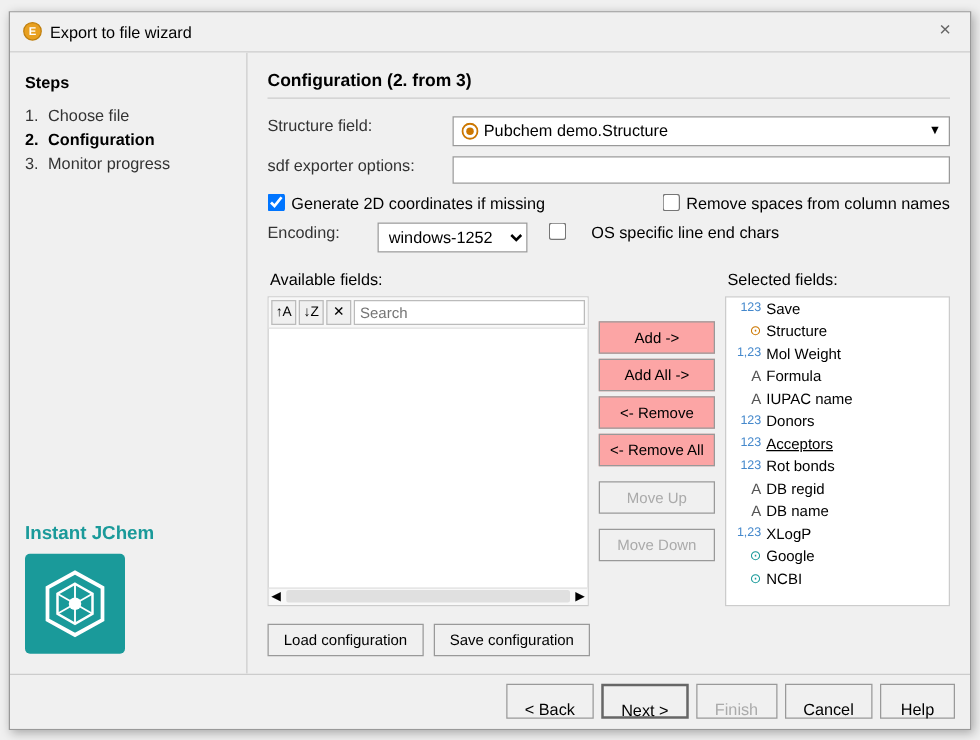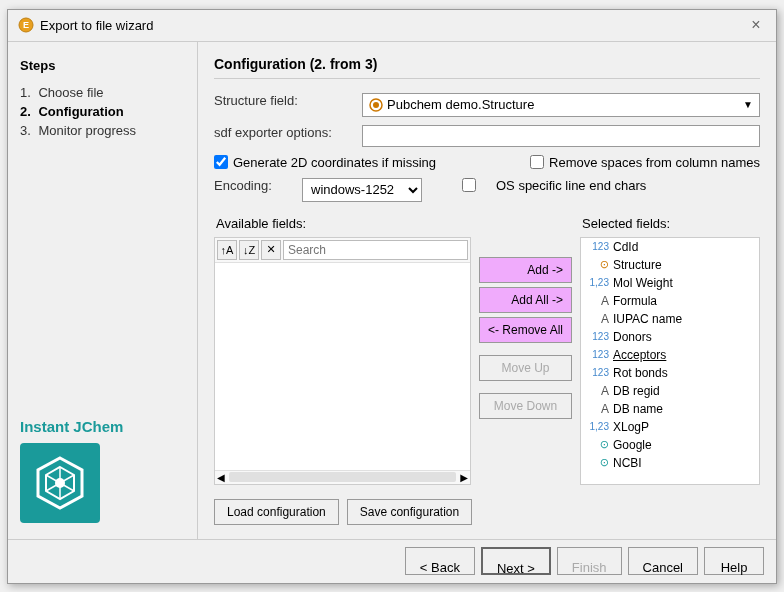--- a/index.html
+++ b/index.html
@@ -262,26 +262,25 @@
       display: flex;
       flex-direction: column;
       gap: 4px;
       justify-content: flex-start;
       padding-top: 20px;
       min-width: 90px;
     }
     .transfer-btn {
       height: 26px;
       border: 1px solid #999;
-      background: #f0abfc;
+      background: #fca5a5;
       cursor: pointer;
       font-size: 12px;
       padding: 0 8px;
       white-space: nowrap;
-      text-align: right;
     }
     .transfer-btn:disabled { color: #aaa; cursor: default; }
     .move-btn {
       height: 26px;
       border: 1px solid #999;
       background: #f0f0f0;
       cursor: pointer;
       font-size: 12px;
       padding: 0 8px;
       margin-top: 8px;
@@ -437,21 +436,21 @@
         </label>
       </div>
 
       <div class="form-row">
         <span class="form-label-narrow" style="min-width:80px;">Encoding:</span>
         <select class="encoding-select">
           <option>windows-1252</option>
           <option>UTF-8</option>
           <option>ISO-8859-1</option>
         </select>
-        <label class="checkbox-item" style="margin-left:32px;gap:20px;">
+        <label class="checkbox-item" style="margin-left:9px;gap:20px;">
           <input type="checkbox" style="">
           <span>OS specific line end chars</span>
         </label>
       </div>
 
       <div class="fields-labels" style="margin-top:6px; margin-bottom:2px;">
         <span class="avail-label">Available fields:</span>
         <div style="width:94px;"></div>
         <span class="sel-label">Selected fields:</span>
       </div>
@@ -471,30 +470,31 @@
           <div class="horizontal-scroll">
             <span style="font-size:10px;padding:0 2px;">◀</span>
             <div class="h-scroll-track"></div>
             <span style="font-size:10px;padding:0 2px;">▶</span>
           </div>
         </div>
 
         <div class="buttons-col">
           <button class="transfer-btn">Add -&gt;</button>
           <button class="transfer-btn">Add All -&gt;</button>
+          <button class="transfer-btn">&lt;- Remove</button>
           <button class="transfer-btn">&lt;- Remove All</button>
           <button class="move-btn" disabled="" style="color: rgb(170, 170, 170);">Move Up</button>
           <button class="move-btn" disabled="" style="color: rgb(170, 170, 170);">Move Down</button>
         </div>
 
         <div class="selected-panel">
           <div class="selected-list" id="selected-list">
           <div class="selected-item">
                 <span style="color:#4488cc; font-size:10px; min-width:24px; text-align:right;">123</span>
-                <span style="font-size:12px;">CdId</span>
+                <span style="font-size:12px;">Save</span>
               </div>
               <div class="selected-item">
                 <span style="color:#cc7700; font-size:11px; min-width:24px; text-align:right;">⊙</span>
                 <span style="font-size:12px;">Structure</span>
               </div>
               <div class="selected-item">
                 <span style="color:#4488cc; font-size:10px; min-width:24px; text-align:right;">1,23</span>
                 <span style="font-size:12px;">Mol Weight</span>
               </div>
               <div class="selected-item">

